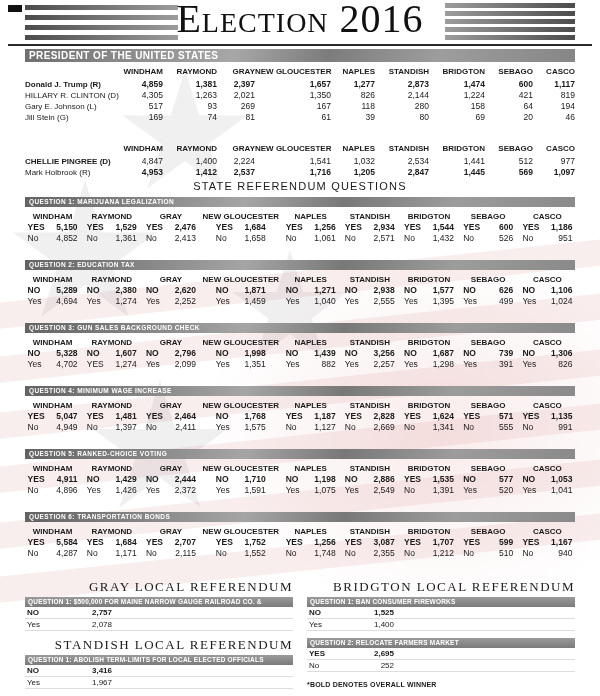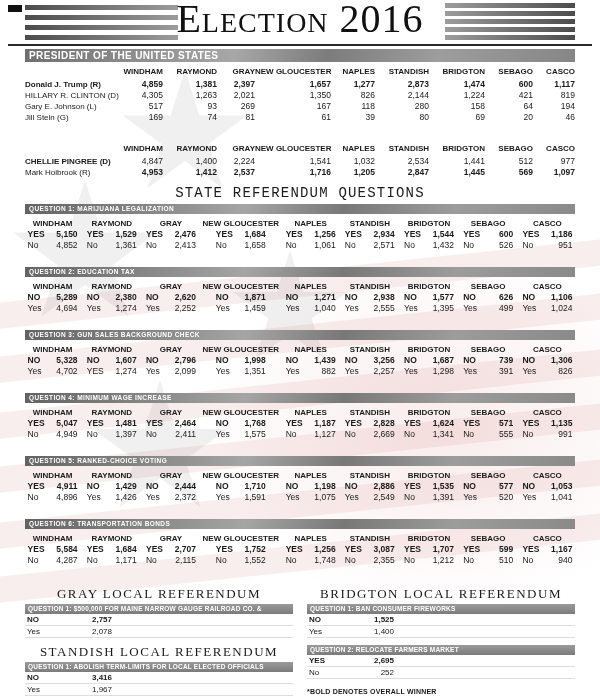--- a/index.html
+++ b/index.html
@@ -28,34 +28,34 @@
   
   .sbar{height:13px;line-height:13px;padding-left:4px;color:#fff;font-size:10px;font-weight:bold;letter-spacing:.4px;
         background:linear-gradient(105deg,#6f6f6f 0%,#8d8d8d 20%,#a7a7a7 38%,#7c7c7c 55%,#9d9d9d 75%,#868686 100%);}
   .race{margin-top:3px;}
   .race + .race{margin-top:16px;}
   .rgrid{display:grid;grid-template-columns:88px 50px 54px 38px 76px 44px 54px 56px 48px 42px;}
   .rgrid .c{font-size:8.5px;line-height:11px;text-align:right;white-space:nowrap;}
   .rgrid .th{font-weight:bold;font-size:8px;padding:4px 0 2px 0;}
   .rgrid .name{text-align:left;font-size:8px;}
   .b{font-weight:bold;}
-  .state-head{margin-top:9px;text-align:center;font-family:Liberation Mono, monospace;
-              font-size:14px;line-height:13px;letter-spacing:1.2px;}
+  .state-head{margin-top:2px;text-align:center;font-family:Liberation Sans, sans-serif;
+              font-size:11px;line-height:13px;letter-spacing:1.2px;}
   
   .q{margin-top:4px;height:59px;}
   .qbar{height:10px;line-height:10px;padding-left:4px;color:#fff;font-size:6.5px;font-weight:bold;letter-spacing:.4px;
         background:linear-gradient(105deg,#636363 0%,#868686 22%,#a5a5a5 40%,#787878 58%,#9c9c9c 78%,#8a8a8a 100%);}
   .qgrid{display:grid;grid-template-columns:repeat(9,1fr);column-gap:4px;padding-top:5px;}
   .qcell .town{font-size:8px;font-weight:bold;text-align:center;line-height:10px;white-space:nowrap;}
   .vrow{display:flex;justify-content:space-between;width:50px;margin:0 auto;font-size:8.5px;line-height:11px;white-space:nowrap;}
   .vrow.win{font-weight:bold;}
   
   .locals{display:flex;gap:14px;margin-top:8px;}
   .lcol{flex:1;min-width:0;}
-  .lhead{font-family:"Liberation Serif",serif;font-size:13px;line-height:14px;text-align:center;
+  .lhead{font-family:"Liberation Serif",serif;font-size:13px;line-height:14px;text-align:right;
          letter-spacing:1.5px;margin:1px 0 3px 0;white-space:nowrap;}
   .lbar{height:10px;line-height:10px;padding-left:3px;color:#fff;font-size:6.5px;font-weight:bold;letter-spacing:.2px;
         background:linear-gradient(180deg,#9a9a9a,#7b7b7b);}
   .lrow{display:flex;font-size:8px;line-height:11px;border-bottom:1px solid #ddd;}
   .lrow .ll{width:55px;padding-left:2px;}
   .lrow .lv{width:30px;text-align:right;}
   .lrow.win{font-weight:bold;}
   .lblock{margin-bottom:7px;}
   .lq.mt{margin-top:7px;}
   .foot{font-size:7px;font-weight:bold;margin-top:9px;letter-spacing:.2px;}

